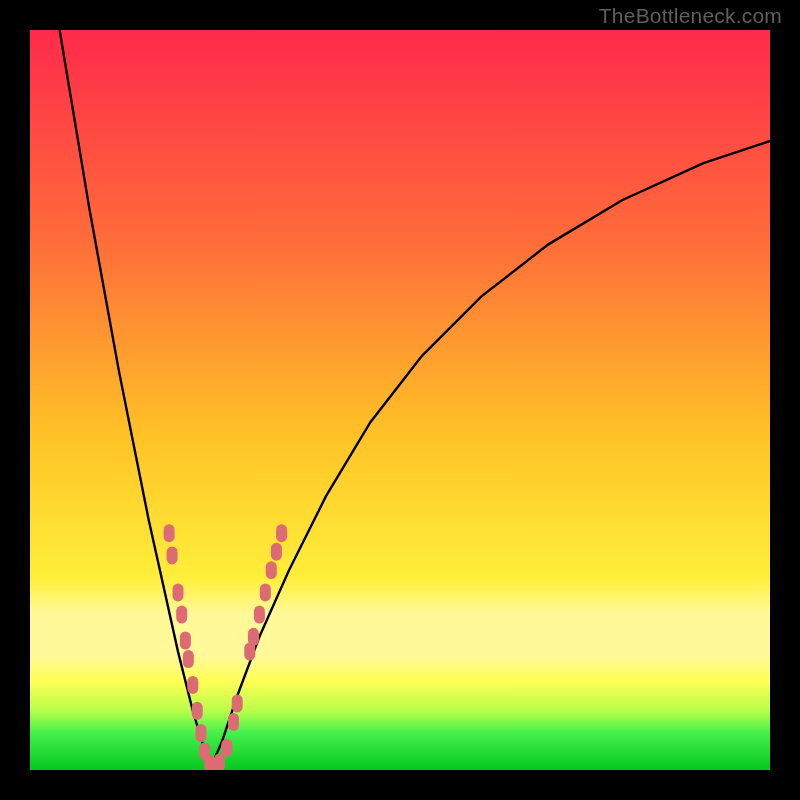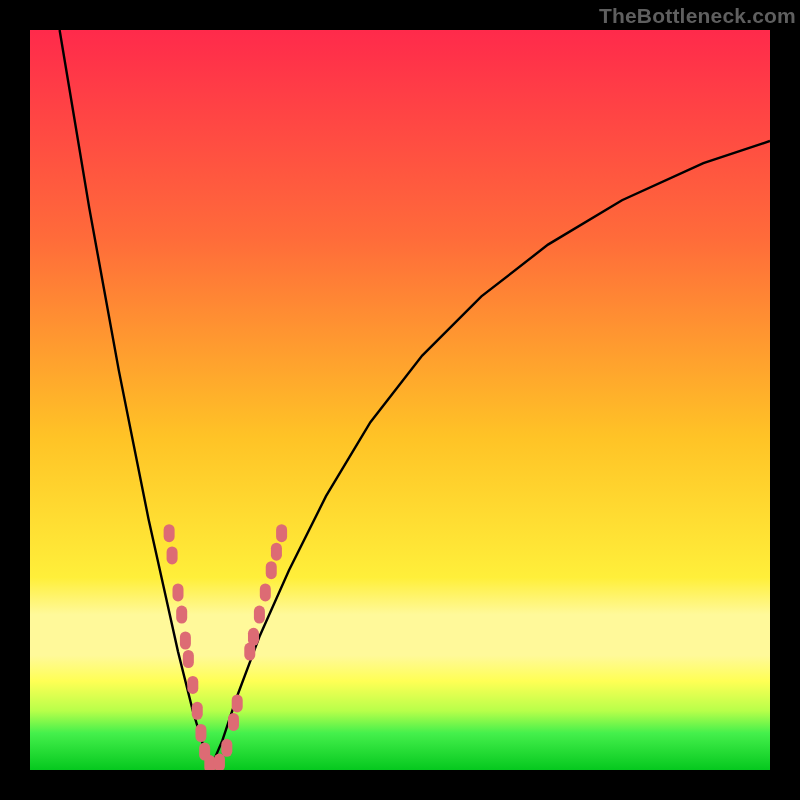--- a/index.html
+++ b/index.html
@@ -28,25 +28,25 @@
   .curves {
     position: absolute;
     left: 0;
     top: 0;
     width: 740px;
     height: 740px;
   }
   .attribution {
     position: absolute;
     top: 4px;
-    right: 4px;
+    right: 18px;
     color: #5f5f5f;
     font-size: 21px;
     letter-spacing: 0.2px;
-    font-weight: 700;
+    font-weight: 400;
   }
 </style>
 </head>
 <body>
 
 <div class="attribution">TheBottleneck.com</div>
 
 <div class="plot-area">
 
   <svg class="gradient" viewBox="0 0 740 740" preserveAspectRatio="none">

